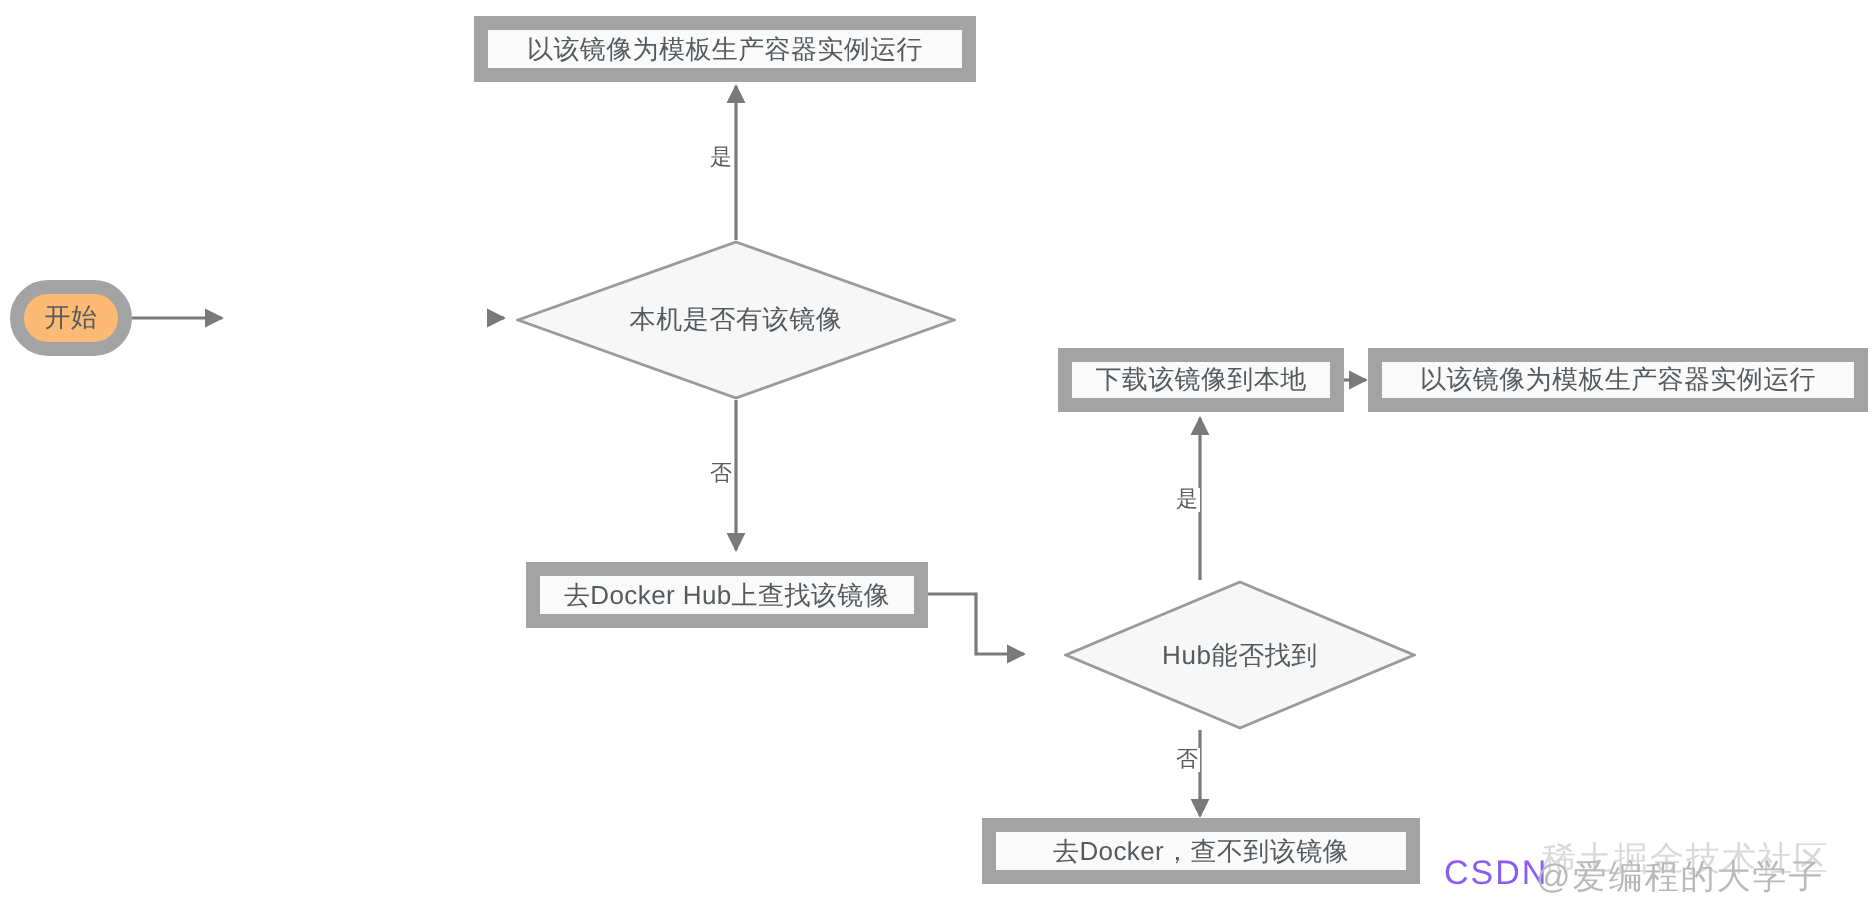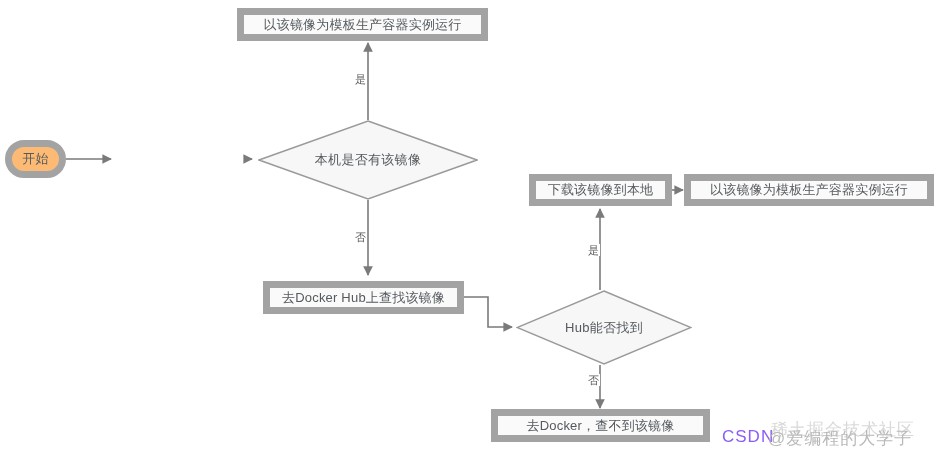--- a/index.html
+++ b/index.html
@@ -134,21 +134,21 @@
     <svg width="220" height="80" viewBox="0 0 220 80" xmlns="http://www.w3.org/2000/svg">
       <polygon points="110,1 219,40 110,79 1,40" fill="#f7f7f7" stroke="#9a9a9a" stroke-width="1.4"></polygon>
     </svg>
     <div class="diamond-label">本机是否有该镜像</div>
   </div>
 
   <div class="node plain" style="left:263px; top:281px; width:201px; height:33px;">
     <span>去Docker Hub上查找该镜像</span>
   </div>
 
-  <div class="diamond-wrap" style="left:516px; top:290px; width:176px; height:75px;">
+  <div class="diamond-wrap" style="left:532px; top:290px; width:176px; height:75px;">
     <svg width="176" height="75" viewBox="0 0 176 75" xmlns="http://www.w3.org/2000/svg">
       <polygon points="88,1 175,37.5 88,74 1,37.5" fill="#f7f7f7" stroke="#9a9a9a" stroke-width="1.4"></polygon>
     </svg>
     <div class="diamond-label">Hub能否找到</div>
   </div>
 
   <div class="node plain" style="left:529px; top:174px; width:143px; height:32px;">
     <span>下载该镜像到本地</span>
   </div>
 

